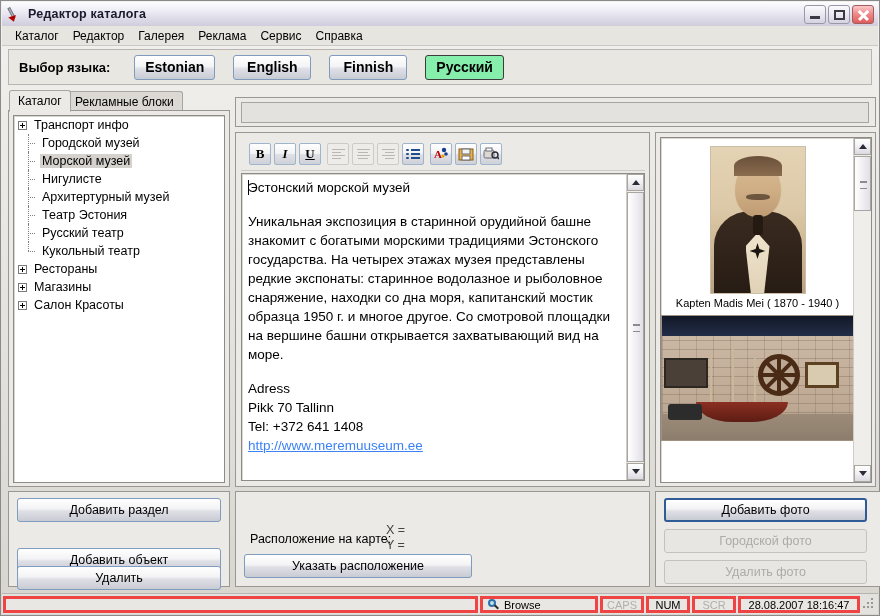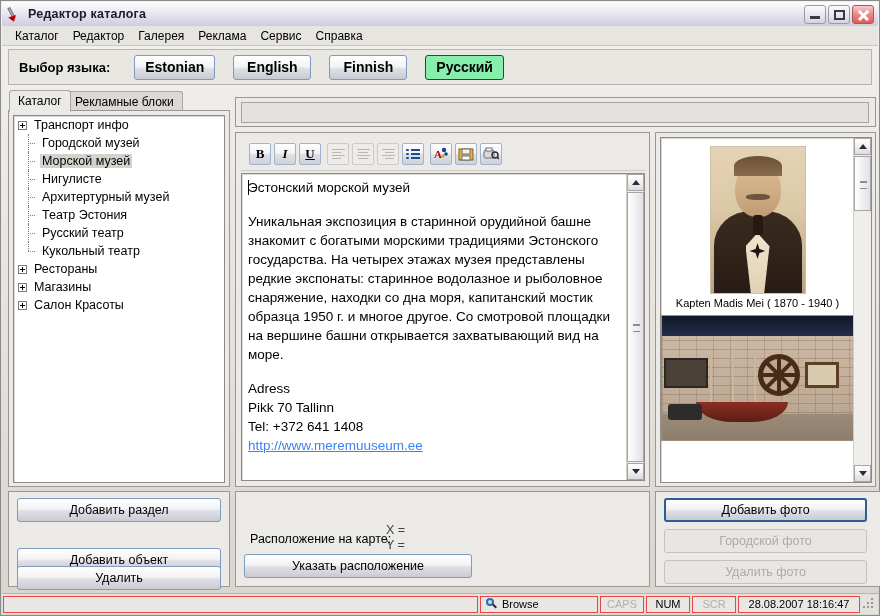--- a/index.html
+++ b/index.html
@@ -279,22 +279,22 @@
   
   #right-btns{left:654px;top:490px;width:253px;height:96px;}
   #right-btns .btn{position:absolute;left:8px;width:203px;height:24px;}
   #b-add-photo{top:6px;} #b-edit-photo{top:37px;} #b-del-photo{top:68px;}
   
   .statusbar{
     position:absolute;left:1px;right:1px;bottom:1px;height:20px;
     background:#e4e2de;border-top:1px solid #b7b4af;display:flex;align-items:center;
   }
   .sb-cell{
-    height:17px;border:1px solid #ef4444;box-sizing:border-box;margin:0 1px;
-    display:flex;align-items:center;padding:0 5px;font-size:11px;
+    height:17px;border:3px solid #ef4444;box-sizing:border-box;margin:0 1px;
+    display:flex;padding:0 5px;font-size:11px;
     background:#e9e7e3;white-space:nowrap;
   }
   .sb-cell.grow{flex:1;}
   .sb-cell.off{color:#b2afaa;}
   .sb-ico{width:12px;height:12px;margin-right:4px;position:relative;flex:0 0 auto;}
   .sb-ico .ring{position:absolute;left:0;top:0;width:8px;height:8px;border:2px solid #2f6fa8;border-radius:50%;box-sizing:border-box;background:#bfe2f2;}
   .sb-ico .hdl{position:absolute;left:6px;top:7px;width:5px;height:2px;background:#2a2a2a;transform:rotate(45deg);}
   .grip{width:12px;height:12px;margin-left:2px;margin-right:3px;position:relative;}
   .grip i{position:absolute;width:2px;height:2px;background:#9a9792;}
 </style>

